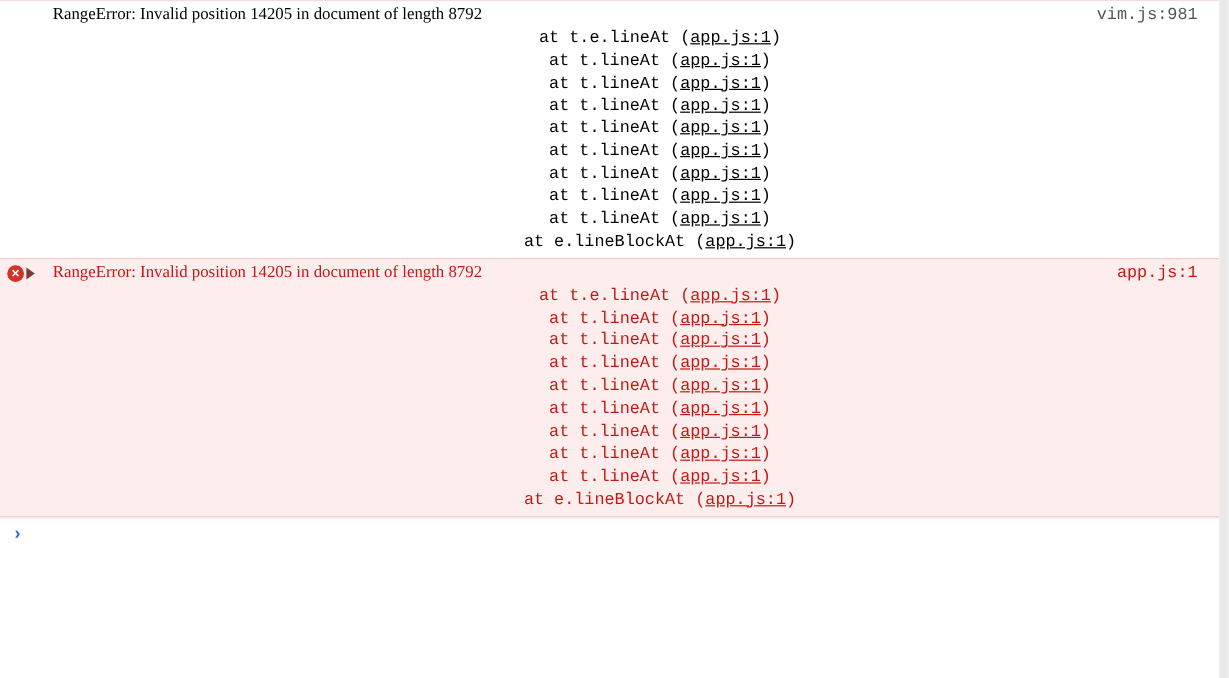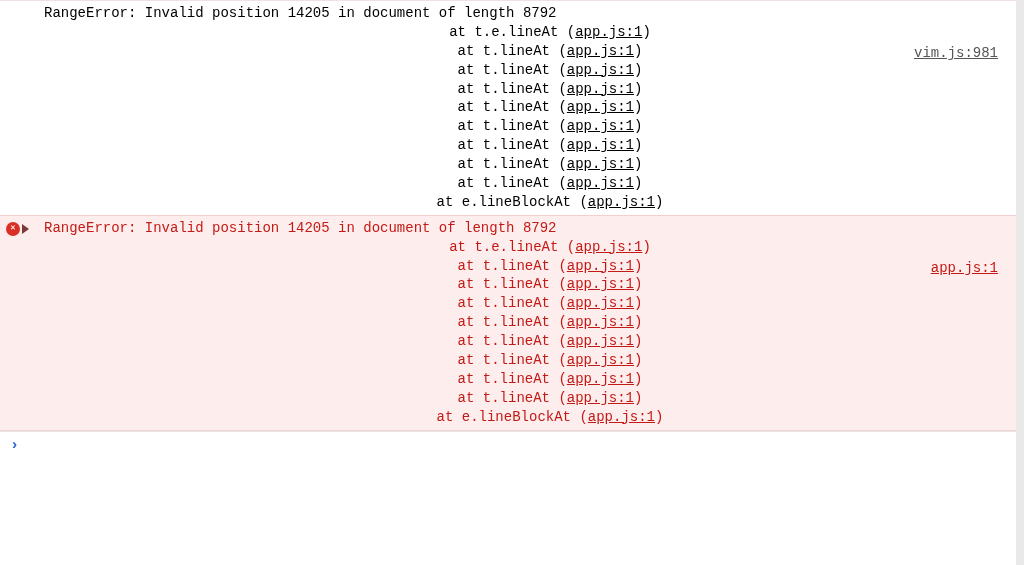--- a/index.html
+++ b/index.html
@@ -27,31 +27,30 @@
     padding: 3px 6px 3px 6px;
     position: relative;
   }
   .entry.white { background: #ffffff; }
   .entry.red   { background: #fdeded; color: #c41a16; border-top: 1px solid #f5cfcf; border-bottom: 1px solid #f5cfcf;}
 
   .src-link {
     position: absolute;
     right: 18px;
     top: 3px;
-    text-decoration: underline;
     cursor: pointer;
-    margin-top: 40px;
   }
   .entry.white .src-link { color: #555; }
   .entry.red   .src-link { color: #c41a16; }
 
   .msg-row {
     display: flex;
-    align-items: flex-end;
+    align-items: center;
     gap: 4px;
+    font-family: Liberation Serif, serif;
   }
   .gutter {
     width: 34px;
     flex: 0 0 34px;
     display: flex;
     align-items: center;
     justify-content: flex-start;
     gap: 2px;
     height: 18px;
   }

